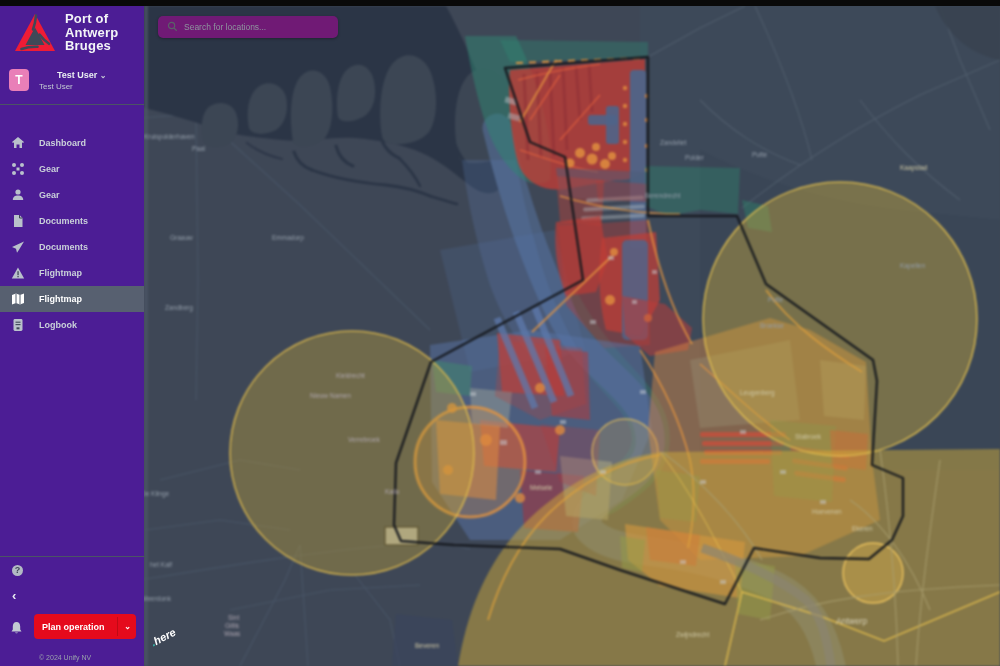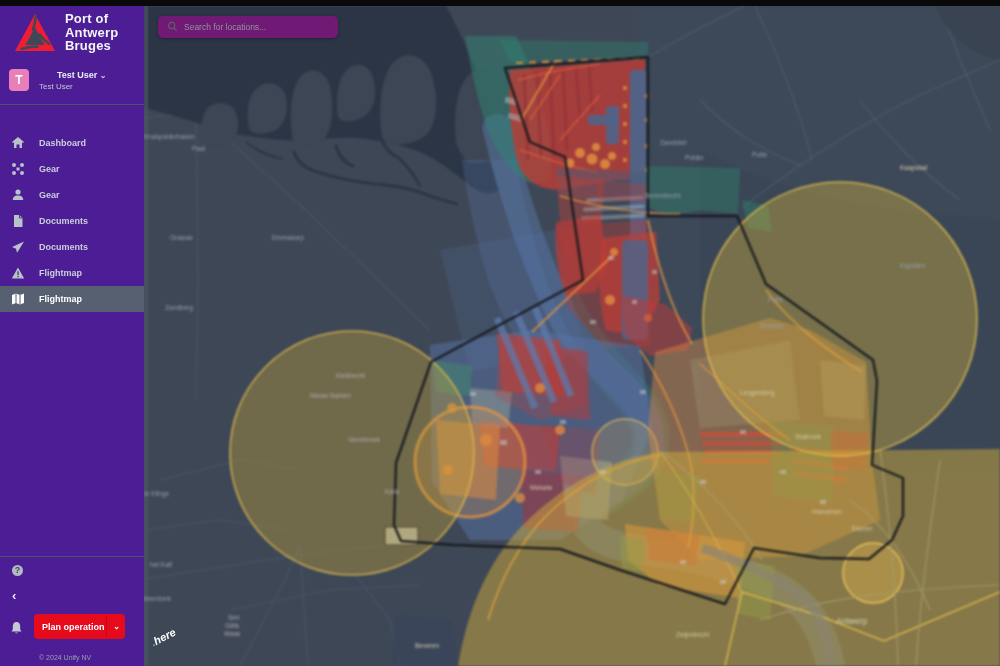--- a/index.html
+++ b/index.html
@@ -16,21 +16,21 @@
   .div2{position:absolute;left:0;top:550px;width:144px;height:1px;background:#4b5464;}
   .menu{position:absolute;left:0;top:124px;width:144px;}
   .mi{position:relative;height:26px;}
   .mi .ic{position:absolute;left:11px;top:50%;transform:translateY(-50%);width:14px;height:14px;}
   .mi .tx{position:absolute;left:39px;top:50%;transform:translateY(-50%);font-size:9px;font-weight:bold;color:#c9d0d9;}
   .mi.active{background:#576070;}
   .mi.active .tx{color:#fff;text-align:center;}
   .helpic{position:absolute;left:12px;top:559px;width:11px;height:11px;border-radius:50%;background:#b2bac4;color:#3f4857;font-size:9px;font-weight:bold;text-align:center;line-height:11px;}
   .backic{position:absolute;left:12px;top:584px;width:12px;height:12px;color:#e8ecf0;font-size:13px;font-weight:bold;line-height:12px;}
   .bellic{position:absolute;left:10px;top:615px;width:13px;height:14px;}
-  .planbtn{position:absolute;left:34px;top:608px;width:91px;height:25px;background:#e50a1c;border-radius:4px;}
+  .planbtn{position:absolute;left:34px;top:608px;width:91px;height:25px;background:#e50a1c;border-radius:4px;padding-left:11px;}
   .planbtn .t{position:absolute;left:8px;top:8px;font-size:9px;font-weight:bold;color:#fff;}
   .planbtn .sep{position:absolute;right:18px;top:3px;bottom:3px;width:1px;background:#c00914;}
   .planbtn .ar{position:absolute;right:5px;top:8px;font-size:8px;color:#fff;font-weight:bold;}
   .copyr{position:absolute;left:39px;top:648px;font-size:7px;color:#99a1ac;}
   #searchbox{position:absolute;left:158px;top:16px;width:180px;height:22px;background:#701a75;border-radius:5px;z-index:3;box-shadow:0 1px 3px rgba(0,0,0,.3);filter:blur(0.35px);}
   #searchbox .sic{position:absolute;left:9px;top:5px;width:11px;height:11px;}
   #searchbox .st{position:absolute;left:26px;top:6px;font-size:8.5px;color:#8e959e;}
   #herelogo{position:absolute;left:150px;top:631px;z-index:3;transform:rotate(-27deg);color:#fff;font-weight:bold;font-style:italic;font-size:11px;}
   #herelogo .dot{color:#39c2b2;}
 </style>
@@ -387,20 +387,29 @@
         </svg>
         <span class="tx">Flightmap</span>
       </div>
     <div class="mi active">
         <svg class="ic" viewBox="0 0 14 14">
           <path d="M1 3 L5 1.6 L9 3 L13 1.6 L13 11 L9 12.4 L5 11 L1 12.4 Z" fill="#fff"></path>
           <path d="M5 1.6 L5 11 M9 3 L9 12.4" stroke="#576070" stroke-width="1" fill="none"></path>
         </svg>
         <span class="tx">Flightmap</span>
       </div>
+    <div class="mi">
+        <svg class="ic" viewBox="0 0 14 14">
+          <rect x="2.5" y="1" width="9" height="12" rx="1.4" fill="#b9c1cb"></rect>
+          <line x1="4.5" y1="4.2" x2="9.5" y2="4.2" stroke="#3f4857" stroke-width="1.1"></line>
+          <line x1="4.5" y1="6.6" x2="9.5" y2="6.6" stroke="#3f4857" stroke-width="1.1"></line>
+          <rect x="5.5" y="9.3" width="3" height="2" fill="#3f4857"></rect>
+        </svg>
+        <span class="tx">Logbook</span>
+      </div>
   </div>
   <div class="div2"></div>
   <div class="helpic">?</div>
   <div class="backic">‹</div>
   <svg class="bellic" viewBox="0 0 13 14">
       <path d="M6.5 1 C4 1 2.8 3 2.8 5.5 L2.8 8.5 L1.5 10.5 L11.5 10.5 L10.2 8.5 L10.2 5.5 C10.2 3 9 1 6.5 1 Z" fill="#c3cad3"></path>
       <path d="M5 11.5 C5.2 12.6 7.8 12.6 8 11.5 Z" fill="#c3cad3"></path>
     </svg>
   <div class="planbtn">
       <span class="t">Plan operation</span>

